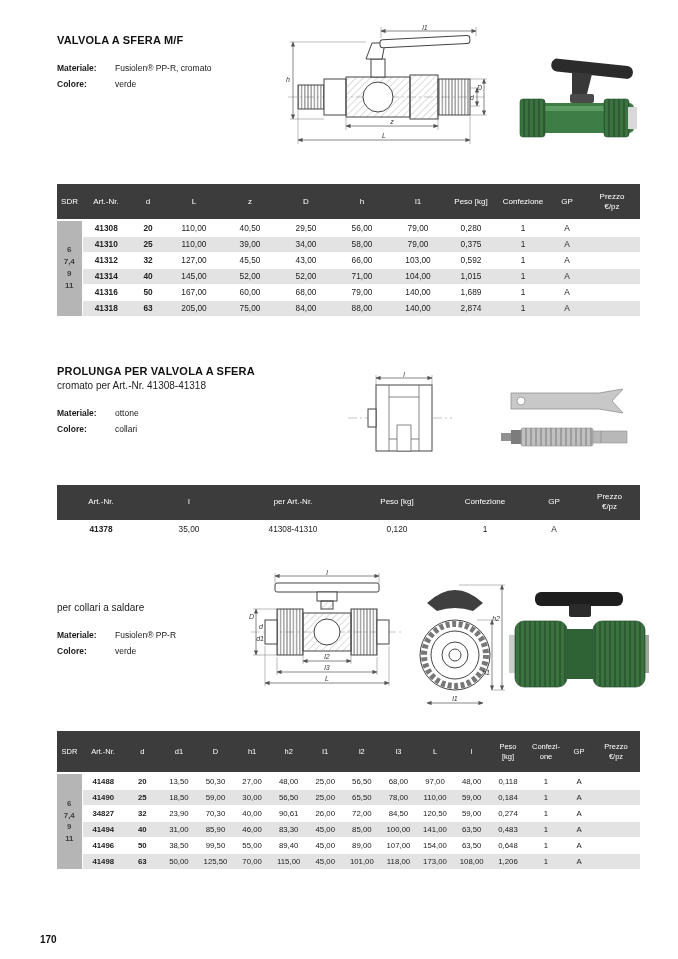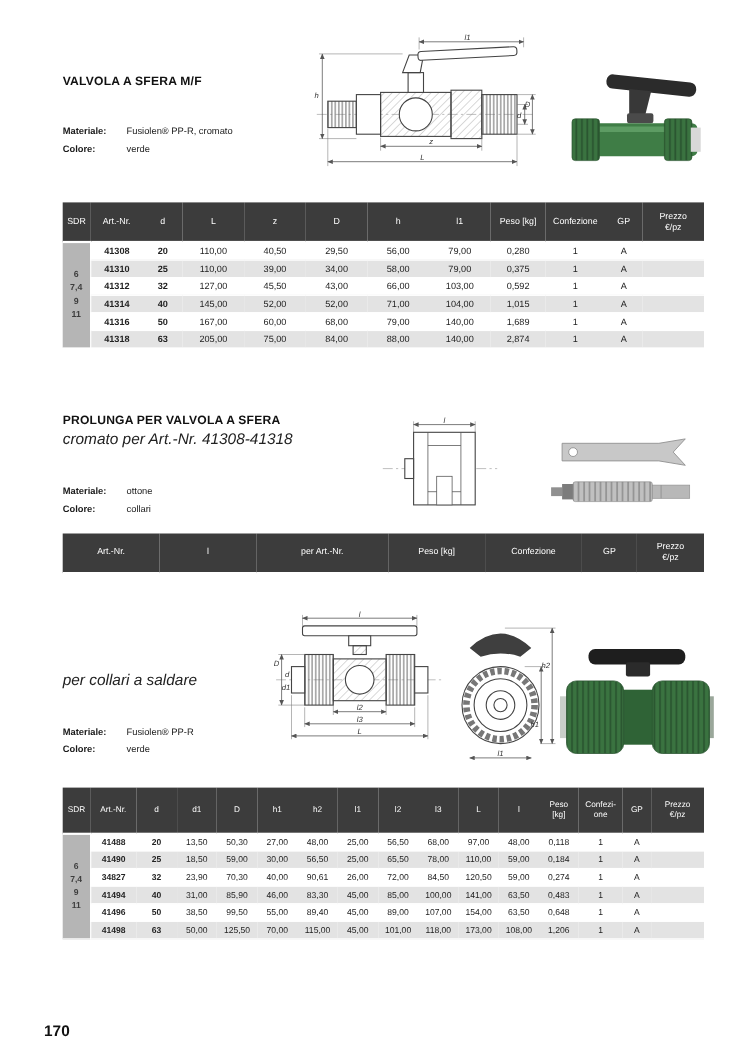--- a/index.html
+++ b/index.html
@@ -1,24 +1,24 @@
 <!DOCTYPE html>
 <html><head>
 <meta charset="utf-8">
 <style>
   *{margin:0;padding:0;box-sizing:border-box}
   html,body{width:678px;height:959px}
   body{background:#fff;font-family:"Liberation Sans",sans-serif;color:#1a1a1a;position:relative;overflow:hidden}
   .page{position:relative;width:678px;height:959px;padding:34px 38px 0 57px}
-  .sec-head{display:flex;align-items:center}
+  .sec-head{display:flex;align-items:flex-start}
   .info{width:215px;flex:none}
   .sec3 .info{width:190px}
   .title{font-size:11px;font-weight:bold;color:#111;letter-spacing:.2px}
-  .subtitle{font-size:14px;font-style:italic;margin-top:3px;color:#222}
-  .specs{margin-top:34px}
+  .subtitle{font-size:10px;margin-top:3px;color:#222}
+  .specs{margin-top:17px}
   .spec-row{display:flex;font-size:8.5px;margin-bottom:6px}
   .spec-label{width:58px;font-weight:bold;flex:none}
   svg text{font-family:"Liberation Sans",sans-serif}
   .dim{font-size:7px;font-style:italic;fill:#333}
   .ol{fill:#fff;stroke:#444;stroke-width:1}
   .ht{fill:url(#hatch);stroke:#444;stroke-width:1}
   .th{fill:url(#thr);stroke:#444;stroke-width:1}
   .wl{stroke:#777;stroke-width:.5}
   .dl{stroke:#555;stroke-width:.7}
   .cl{stroke:#888;stroke-width:.5;stroke-dasharray:9 3 2 3}
@@ -55,21 +55,21 @@
   .sec-head2{height:120px}
   .sec3{margin-top:62px}
   .sec-head3{height:132px}
   .d1{margin-left:12px;margin-top:-12px}
   .p1{margin-left:auto;margin-right:2px;margin-top:16px}
   .d2{margin-left:70px;margin-top:4px}
   .p2{margin-left:auto;margin-right:0;margin-top:16px}
   .d3{margin-left:0;margin-top:-30px}
   .s3side{margin-left:10px;margin-top:-26px}
   .p3{margin-left:auto;margin-right:0;margin-top:-12px}
-  .page-number{position:absolute;left:40px;bottom:14px;font-size:14px;font-weight:bold;color:#111}
+  .page-number{position:absolute;left:40px;bottom:14px;font-size:10px;font-weight:bold;color:#111}
 </style>
 </head>
 <body>
 
 <svg width="0" height="0" style="position:absolute" aria-hidden="true">
   <defs>
     <pattern id="hatch" width="5" height="5" patternUnits="userSpaceOnUse" patternTransform="rotate(45)">
       <line x1="0" y1="0" x2="0" y2="5" stroke="#9a9a9a" stroke-width="0.7"></line>
     </pattern>
     <pattern id="thr" width="3.2" height="6" patternUnits="userSpaceOnUse">
@@ -326,20 +326,29 @@
             <th>l</th>
             <th>per Art.-Nr.</th>
             <th>Peso [kg]</th>
             <th>Confezione</th>
             <th>GP</th>
             <th>Prezzo
 €/pz</th>
           </tr>
       </thead>
       <tbody>
+          <tr>
+            <td class="b">41378</td>
+            <td>35,00</td>
+            <td>41308-41310</td>
+            <td>0,120</td>
+            <td>1</td>
+            <td>A</td>
+            <td></td>
+          </tr>
         </tbody>
     </table>
   </section>
 
   <section class="sec sec3">
     <div class="sec-head sec-head3">
       <div class="info">
         <div class="subtitle">per collari a saldare</div>
         <div class="specs">
           <div class="spec-row">

